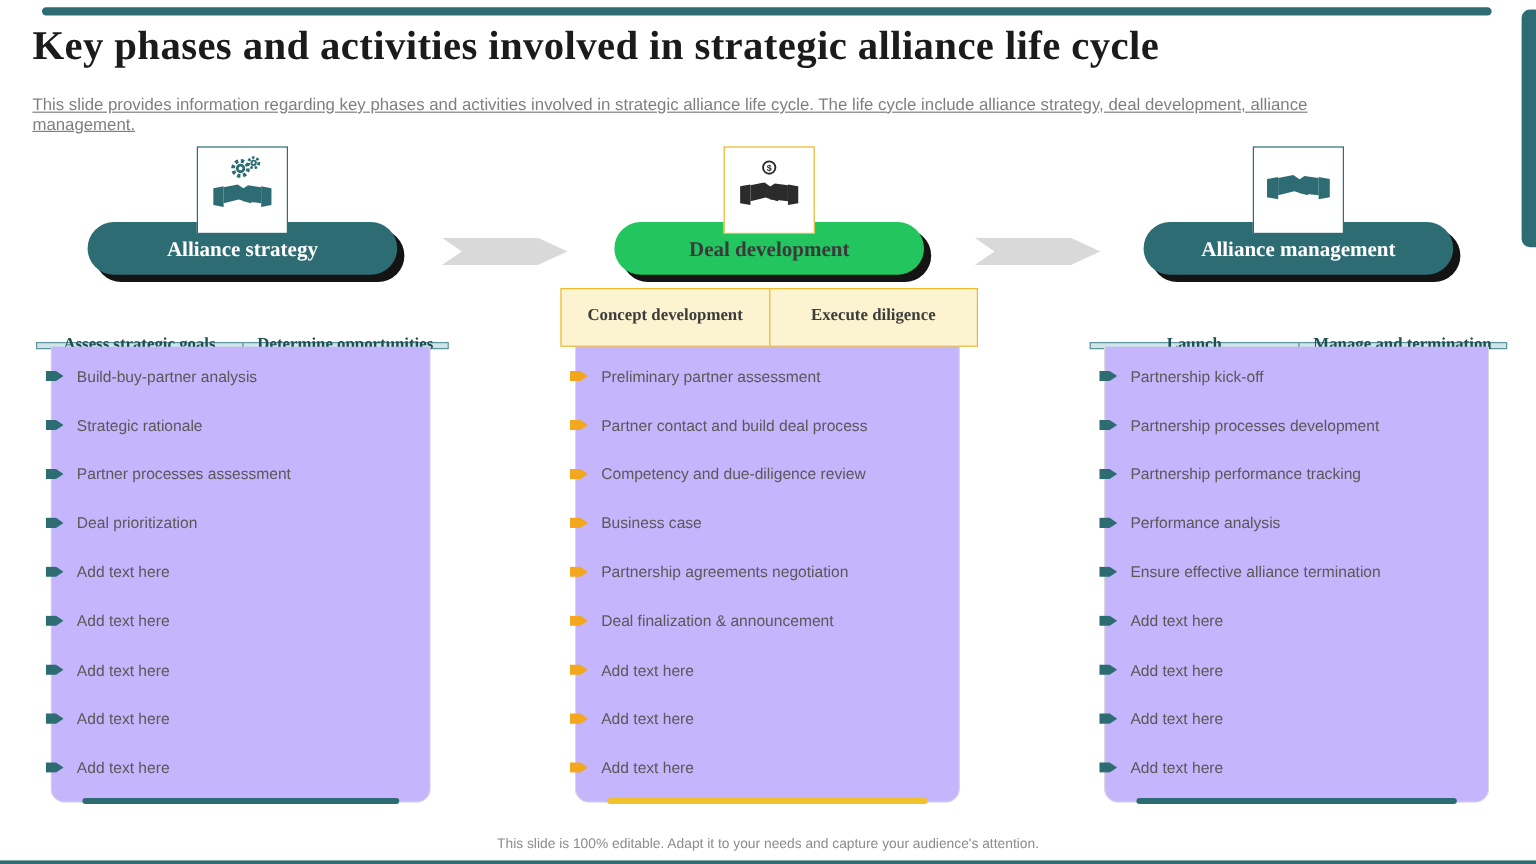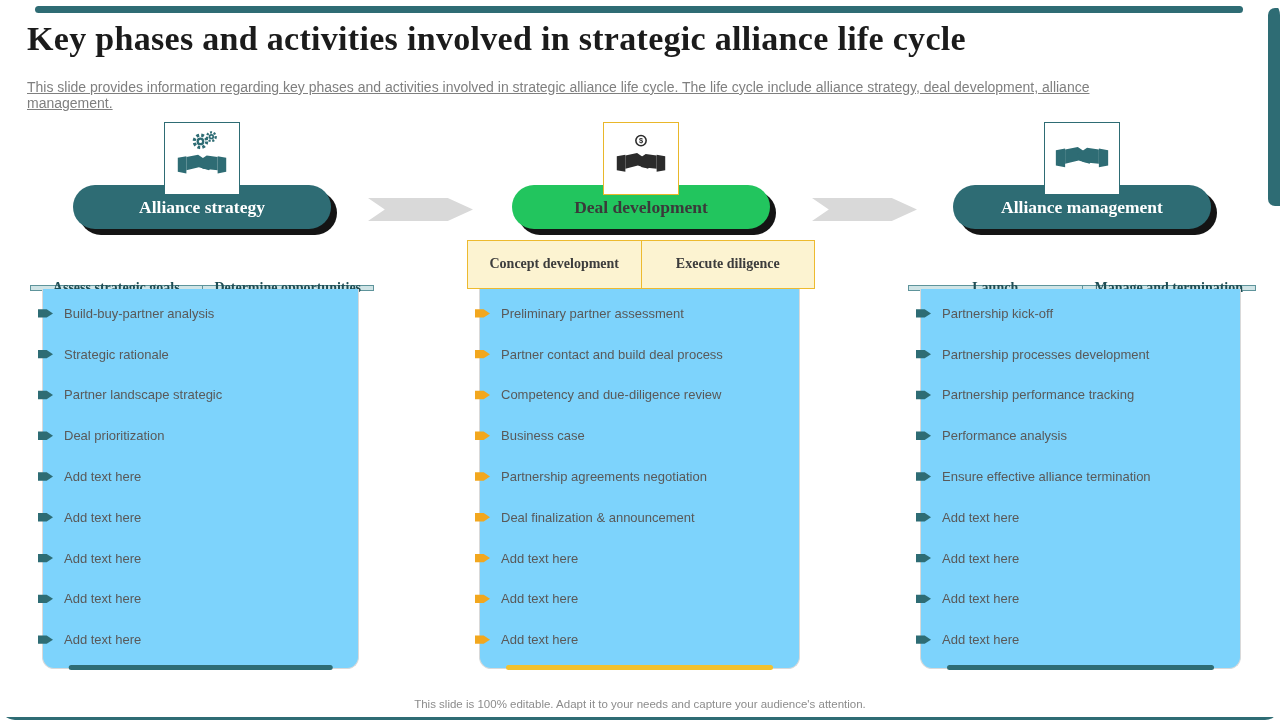--- a/index.html
+++ b/index.html
@@ -1,18 +1,18 @@
 <!DOCTYPE html>
 <html><head>
 <meta charset="utf-8">
 <style>
   html,body { margin:0; padding:0; background:#fff; }
   .slide {
     position:relative; width:1280px; height:720px; background:#ffffff;
-    font-family:"Liberation Sans", sans-serif; overflow:hidden;border-radius:15px;
+    font-family:"Liberation Sans", sans-serif; overflow:hidden;
   }
   
   .top-bar { position:absolute; left:35px; top:6px; width:1208px; height:7px; background:#2E6C74; border-radius:4px; }
   .right-bar { position:absolute; right:0; top:8px; width:12px; height:198px; background:#2E6C74; border-radius:7px 0 0 7px; }
   .bottom-line { position:absolute; left:0; bottom:0; width:100%; height:3px; background:#2E6C74; }
 
   
   .title {
     position:absolute; left:27px; top:20px; width:1180px;
     font-family:"Liberation Serif", serif; font-weight:bold; font-size:34px;
@@ -49,21 +49,21 @@
     flex:1; display:flex; align-items:center; justify-content:center; text-align:center;
     font-family:"Liberation Serif", serif; font-weight:bold; font-size:14px; line-height:1.18;
     padding:2px 8px; box-sizing:border-box;
   }
   .cell + .cell { margin-left:-1px; }
   .cell.teal   { background:#CFE4E6; border:1px solid #5E949B; color:#1F4E55;margin-top:45px; }
   .cell.yellow { background:#FCF3D1; border:1px solid #EDBA2F; color:#3C3C3C; }
 
   .panel {
     position:absolute; top:167px; left:12px; right:15px; height:379px;
-    background:#7dd3fc; border:1px solid #d9d9d9; border-top:none;
+    background:#c4b5fd; border:1px solid #d9d9d9; border-top:none;
     border-radius:0 0 12px 12px;
     text-decoration:underline;
   }
   .accent-underline {
     position:absolute; left:50%; transform:translateX(-50%); bottom:-2px;
     width:84%; height:5px; border-radius:3px; z-index:2;
   }
   .accent-underline.teal   { background:#2E6C74; }
   .accent-underline.yellow { background:#F2C12E; }
 
@@ -128,21 +128,21 @@
           <div class="activity-row">
             <span class="bullet teal"></span>
             <span class="activity-text">Build-buy-partner analysis</span>
           </div>
           <div class="activity-row">
             <span class="bullet teal"></span>
             <span class="activity-text">Strategic rationale</span>
           </div>
           <div class="activity-row">
             <span class="bullet teal"></span>
-            <span class="activity-text">Partner landscape strategic</span>
+            <span class="activity-text">Partner processes assessment</span>
           </div>
           <div class="activity-row">
             <span class="bullet teal"></span>
             <span class="activity-text">Deal prioritization</span>
           </div>
           <div class="activity-row">
             <span class="bullet teal"></span>
             <span class="activity-text">Add text here</span>
           </div>
           <div class="activity-row">

